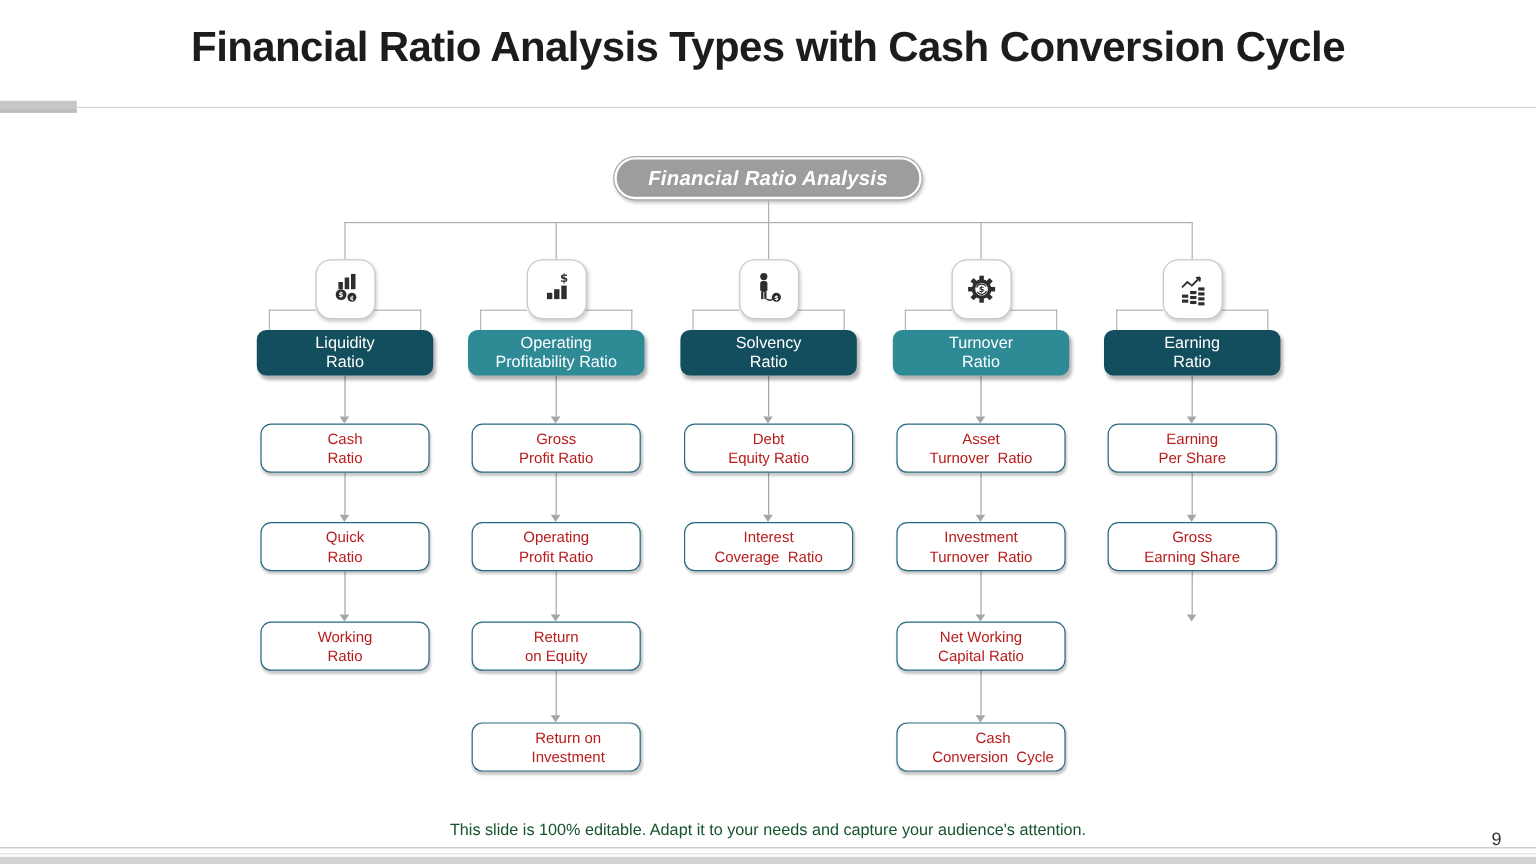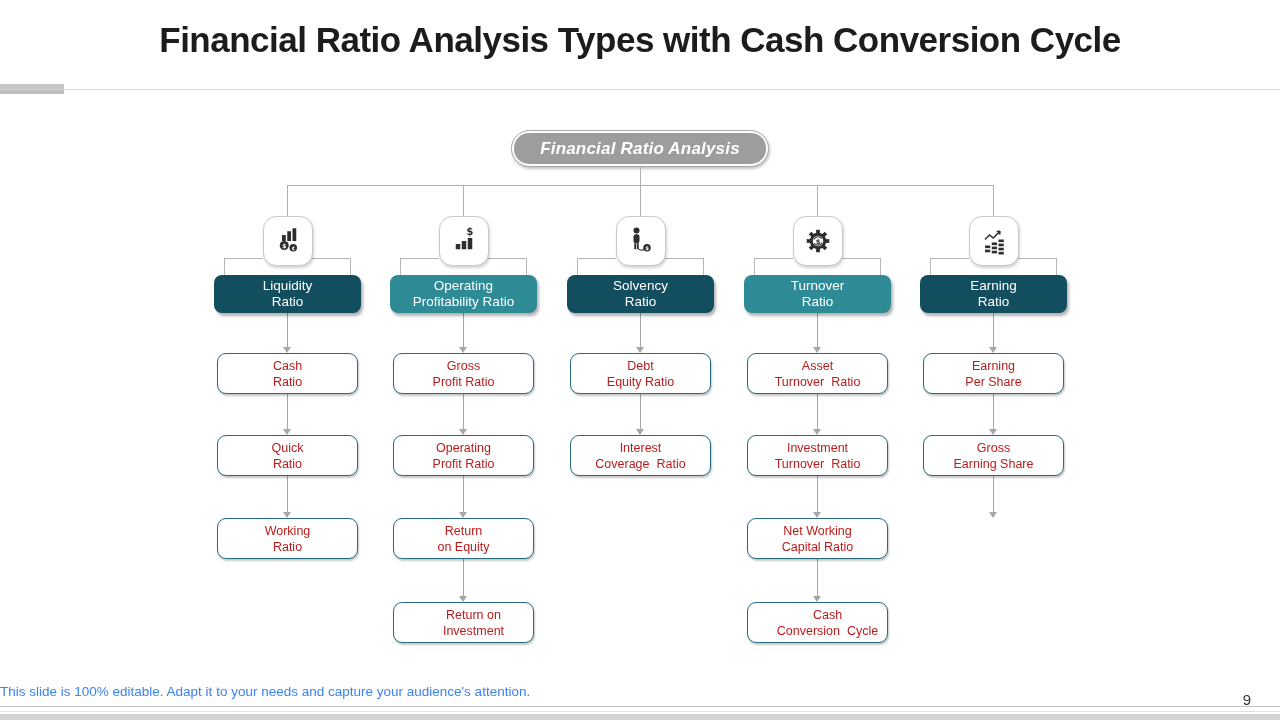--- a/index.html
+++ b/index.html
@@ -72,22 +72,22 @@
     border-left:4.5px solid transparent; border-right:4.5px solid transparent;
     border-top:6px solid #a6a6a6;
   }
   .a-h0 { top:313px; height:34px; }
   .a-01 { top:394px; height:35px; }
   .a-12 { top:476px; height:36px; }
   .a-23 { top:559px; height:37px; }
 
   
   .footer-note {
-    position:absolute; top:684px; left:0; width:1280px; text-align:left;
-    font-size:13.5px; color:#3b82f6;
+    position:absolute; top:684px; left:0; width:1280px; text-align:center;
+    font-size:13.5px; color:#14532d;
   }
   .page-num { position:absolute; top:691px; left:1232px; width:30px; text-align:center;
     font-size:15px; color:#333333; }
   .foot-line1 { position:absolute; top:706px; left:0; width:1280px; height:1px; background:#c4c4c4; }
   .foot-line2 { position:absolute; top:711px; left:0; width:1280px; height:1px; background:#e0e0e0; }
   .foot-band  { position:absolute; top:714px; left:0; width:1280px; height:6px; background:#d2d2d2; }
 
   .icon-svg { width:36px; height:36px; }
 </style>
 </head>

